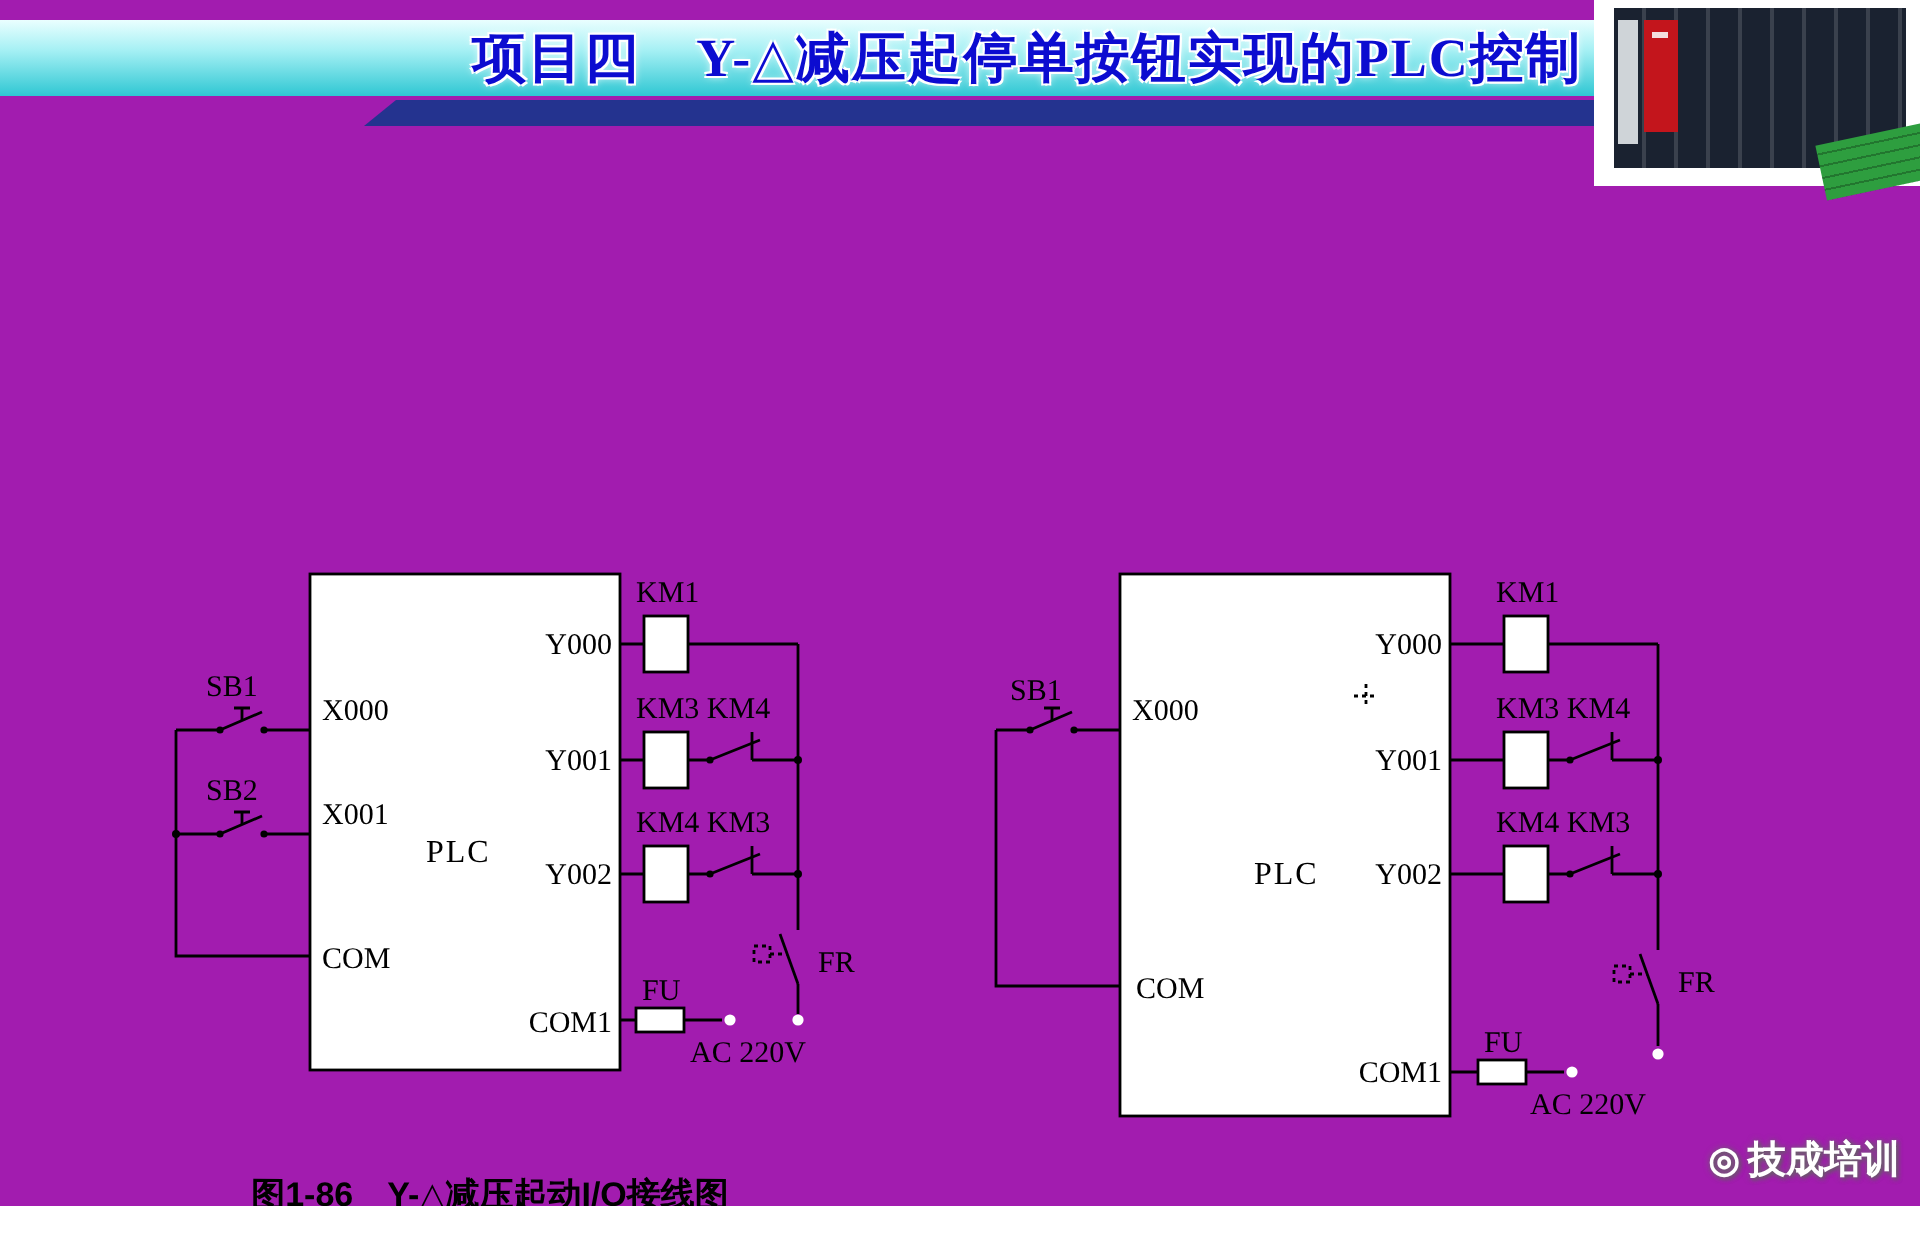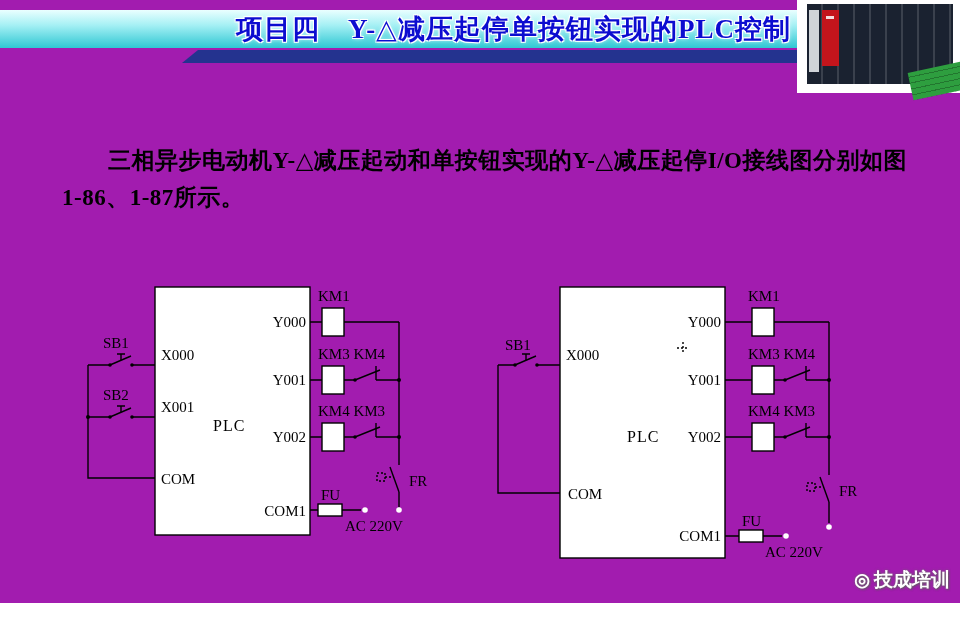--- a/index.html
+++ b/index.html
@@ -65,21 +65,20 @@
   </div>
   <div class="strip"></div>
 
   <div class="plc-photo">
     <div class="rack"></div>
     <div class="mod-light"></div>
     <div class="mod-red"></div>
     <div class="green-board"></div>
   </div>
 
-  <div class="para">三相异步电动机Y-△减压起动和单按钮实现的Y-△减压起停I/O接线图分别如图1-86、1-87所示。</div>
 
   <svg class="circuit" style="left:55px;top:270px;" width="400" height="300" viewBox="0 0 400 300">
 
     <rect class="box" x="100" y="17" width="155" height="248"></rect>
 
     <g>
       <path d="M33 95 H55 M77 95 H100 M33 147 H55 M77 147 H100 M33 95 V208 H100"></path>
       <line x1="55" y1="95" x2="76" y2="86"></line>
       <path d="M66 90 V84 M62 84 H70"></path>
       <line x1="55" y1="147" x2="76" y2="138"></line>
@@ -193,19 +192,20 @@
     <text x="266" y="172" text-anchor="end">Y002</text>
     <text x="266" y="271" text-anchor="end">COM1</text>
     <text x="293" y="31">KM1</text>
     <text x="293" y="89">KM3 KM4</text>
     <text x="293" y="146">KM4 KM3</text>
     <text x="384" y="226">FR</text>
     <text x="287" y="256">FU</text>
     <text x="310" y="287">AC 220V</text>
   </svg>
 
+  <div class="caption cap-left">图1-86　Y-△减压起动I/O接线图</div>
 
   <div class="watermark">
     <span class="logo">◎</span>
     <span>技成培训</span>
   </div>
 
 </div>
 
 </body></html>

